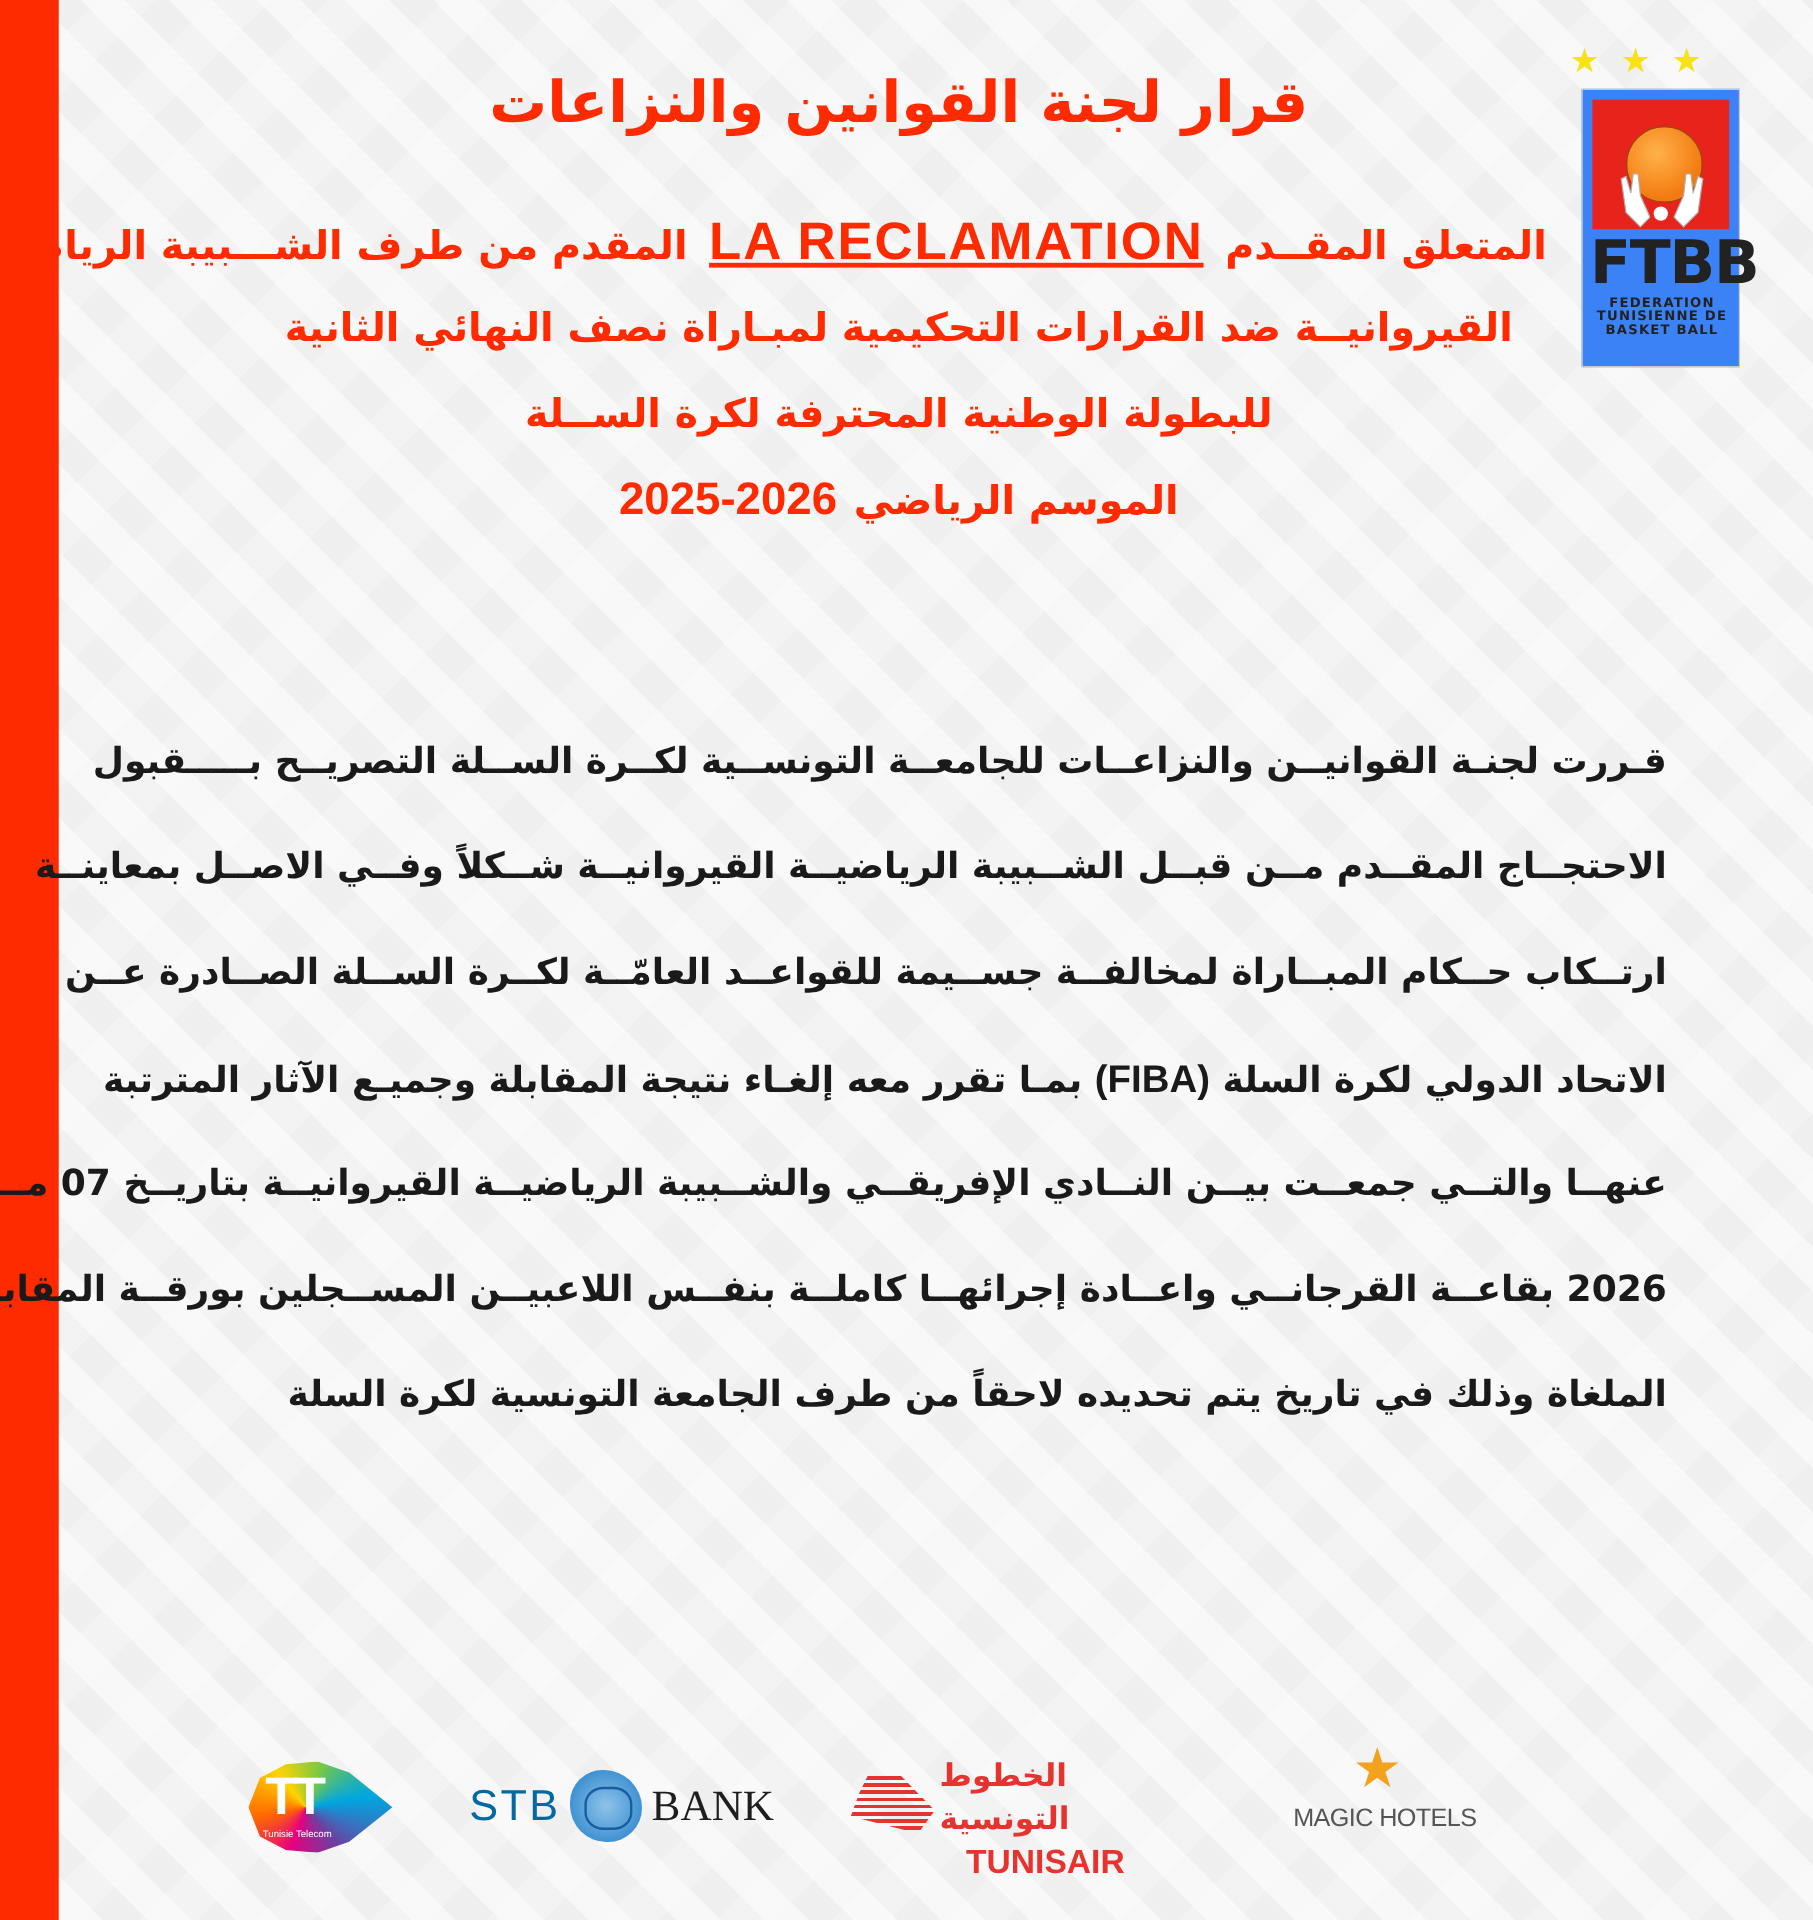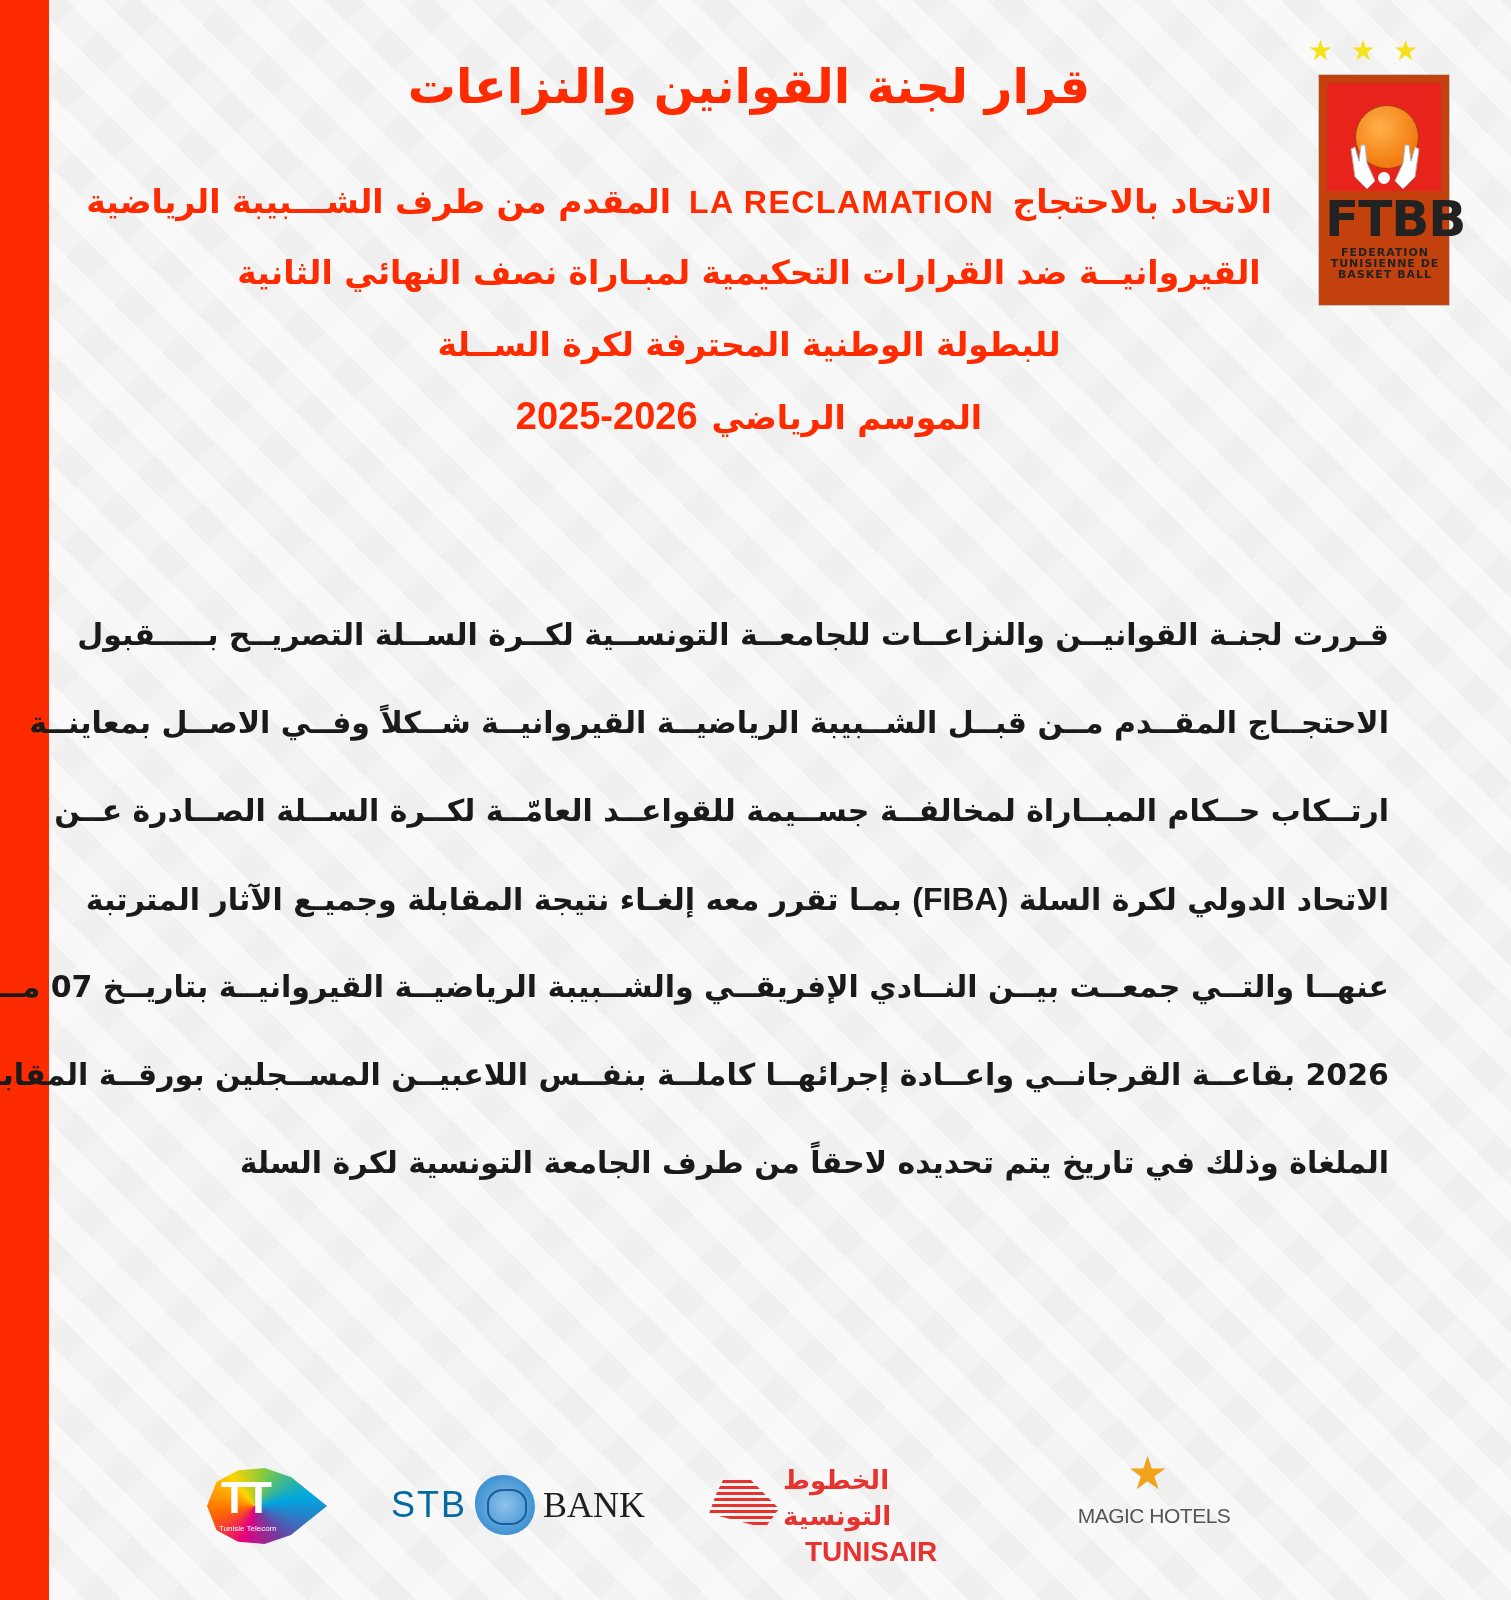--- a/index.html
+++ b/index.html
@@ -51,21 +51,21 @@
       color: #f7e21a;
       font-size: 28px;
       line-height: 30px;
     }
     .logo-box {
       position: absolute;
       left: 1269px;
       top: 74px;
       width: 132px;
       height: 232px;
-      background: #c2410c;
+      background: #3b82f6;
       border: 1.5px solid #c9c9c9;
       box-sizing: border-box;
     }
     .logo-red {
       position: absolute;
       left: 8px;
       top: 8px;
       width: 114px;
       height: 108px;
       background: #e8231b;
@@ -149,25 +149,26 @@
       font-family: "DejaVu Sans", sans-serif;
       font-weight: bold;
       color: #fe2a00;
       font-size: 33px;
       line-height: 74px;
       white-space: nowrap;
     }
     .subhead .latin {
       font-family: "Liberation Sans", sans-serif;
       font-weight: bold;
-      font-size: 32px;
+      font-size: 44px;
       letter-spacing: 1.5px;
       unicode-bidi: isolate;
       direction: ltr;
       padding: 0 18px;
+      text-decoration: underline;
     }
     .line1 { left: 20px; top: 165px; width: 1220px; }
     .line2 { left: 160px; top: 236px; width: 1080px; }
     .line3 { left: 360px; top: 308px; width: 680px; }
     .line4 { left: 420px; top: 379px; width: 560px; }
     .line4 .num {
       font-family: "Liberation Sans", sans-serif;
       font-weight: bold;
       font-size: 38px;
       unicode-bidi: isolate;
@@ -382,21 +383,21 @@
       <div>TUNISIENNE DE</div>
       <div>BASKET BALL</div>
     </div>
   </div>
 
   <div class="title">
     <span>قرار لجنة القوانين والنزاعات</span>
   </div>
 
   <div class="subhead line1">
-    <span>الاتحاد  بالاحتجاج</span><span class="latin">LA RECLAMATION</span><span>المقدم من طرف الشـــبيبة الرياضية</span>
+    <span>المتعلق  المقــدم</span><span class="latin">LA RECLAMATION</span><span>المقدم من طرف الشـــبيبة الرياضية</span>
   </div>
   <div class="subhead line2">القيروانيــة ضد القرارات التحكيمية لمبـاراة نصف النهائي الثانية</div>
   <div class="subhead line3">للبطولة الوطنية المحترفة لكرة الســلة</div>
   <div class="subhead line4">
     <span>الموسم الرياضي</span><span class="num">2025-2026</span>
   </div>
 
   <div class="body-text">
     <div class="body-line">قـررت لجنـة القوانيــن والنزاعــات للجامعــة التونســية لكــرة الســلة التصريــح بـــــقبول</div>
     <div class="body-line">الاحتجــاج المقــدم مــن قبــل الشــبيبة الرياضيــة القيروانيــة شــكلاً وفــي الاصــل بمعاينــة</div>

